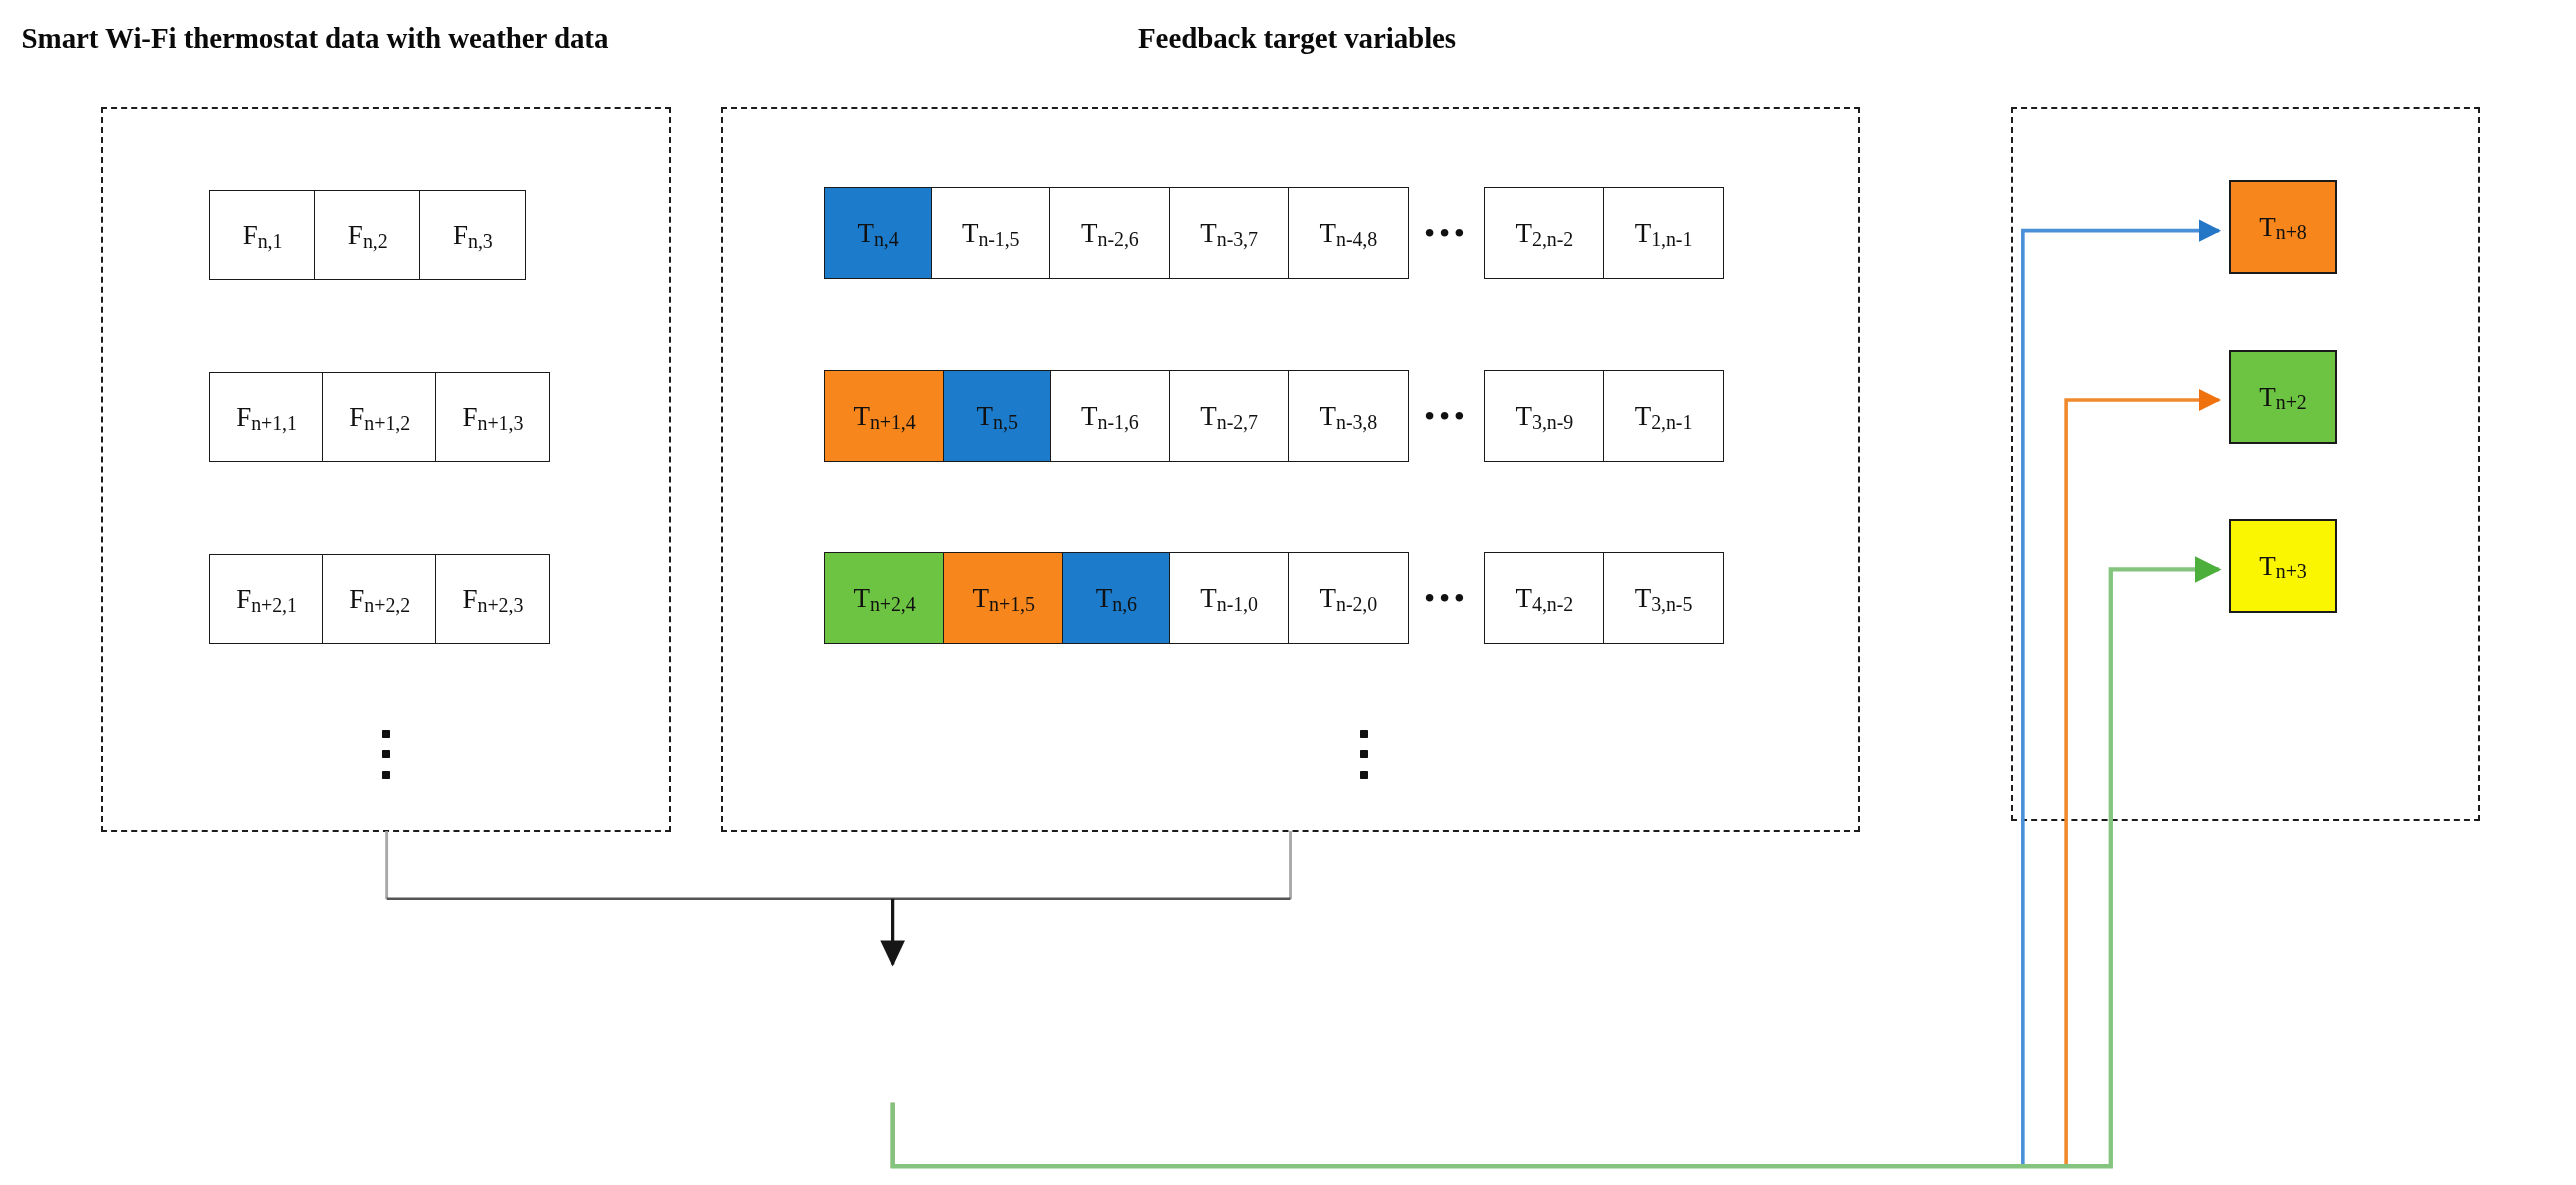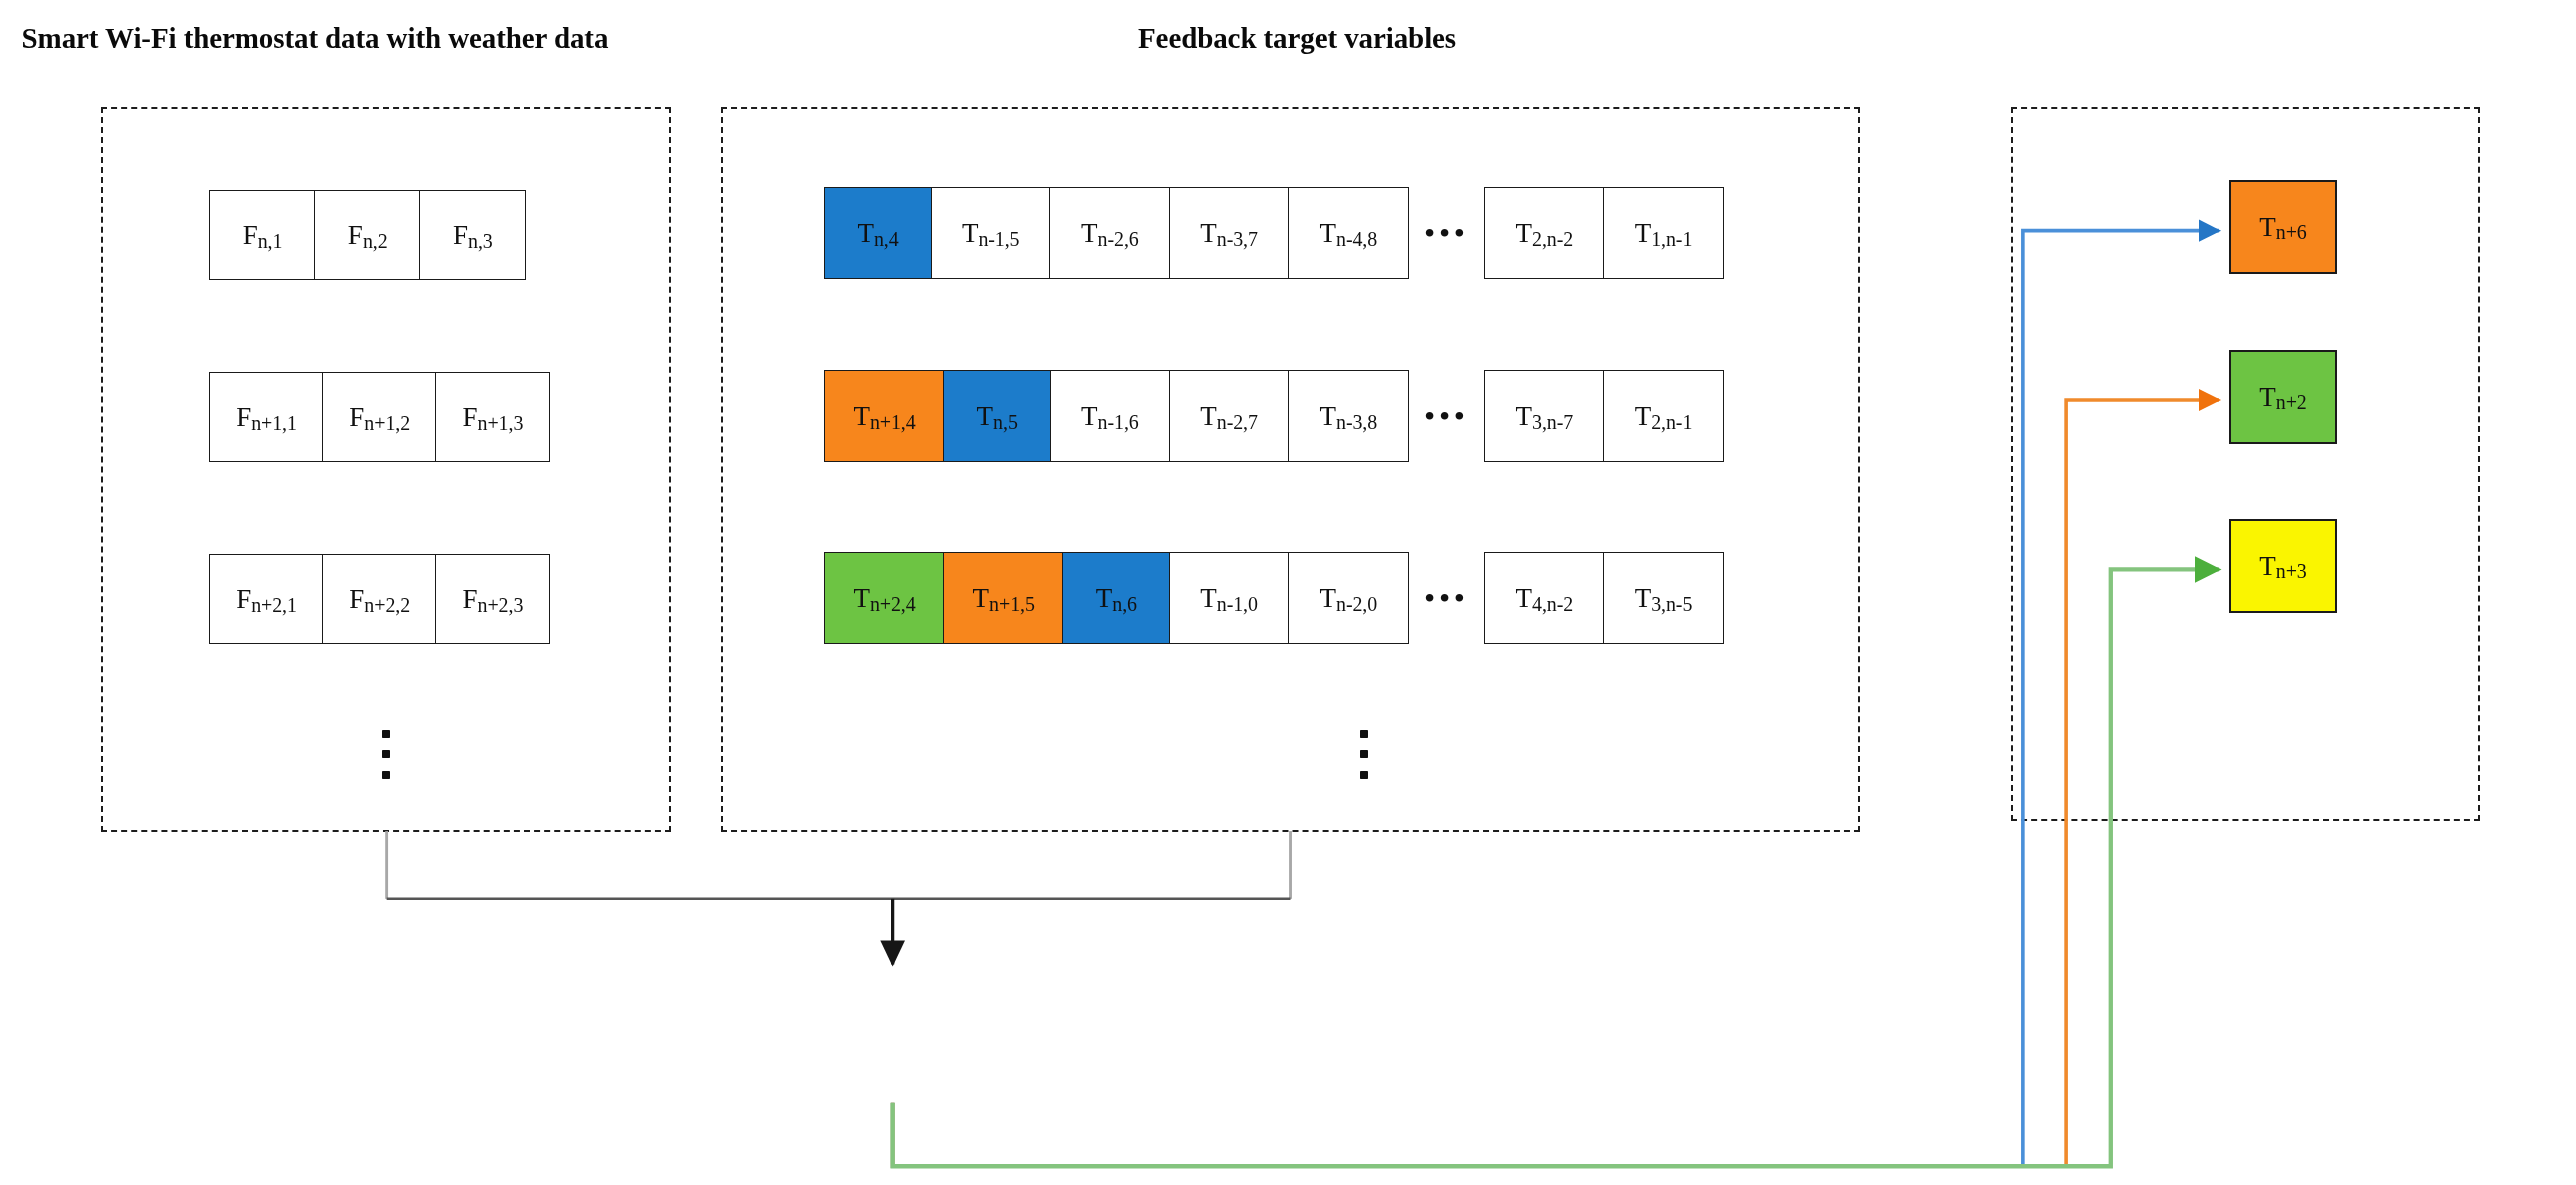--- a/index.html
+++ b/index.html
@@ -292,21 +292,21 @@
         <span>T</span>
         <span class="sub">n-2,7</span>
       </div>
       <div class="cell" style="width: 121px; background: rgb(255, 255, 255);">
         <span>T</span>
         <span class="sub">n-3,8</span>
       </div>
       <div class="gap-dots">•••</div>
       <div class="cell" style="width: 121px; background: rgb(255, 255, 255); margin-left: 0px;">
         <span>T</span>
-        <span class="sub">3,n-7</span>
+        <span class="sub">3,n-9</span>
       </div>
       <div class="cell" style="width: 121px; background: rgb(255, 255, 255);">
         <span>T</span>
         <span class="sub">2,n-1</span>
       </div>
     </div>
   <div class="cell-row trow" id="trow-3">
       <div class="cell filled" style="width: 121px; background: rgb(109, 196, 67);">
         <span>T</span>
         <span class="sub">n+2,4</span>
@@ -339,21 +339,21 @@
     </div>
 
   <div class="vdots" id="vdots-middle">
     <span></span>
       <span></span>
       <span></span>
   </div>
 
   <div class="pred-box" id="pred-1" style="background: rgb(247, 134, 28);">
       <span>T</span>
-      <span class="sub">n+6</span>
+      <span class="sub">n+8</span>
     </div>
   <div class="pred-box" id="pred-2" style="background: rgb(109, 196, 67);">
       <span>T</span>
       <span class="sub">n+2</span>
     </div>
   <div class="pred-box" id="pred-3" style="background: rgb(250, 245, 0);">
       <span>T</span>
       <span class="sub">n+3</span>
     </div>
 

